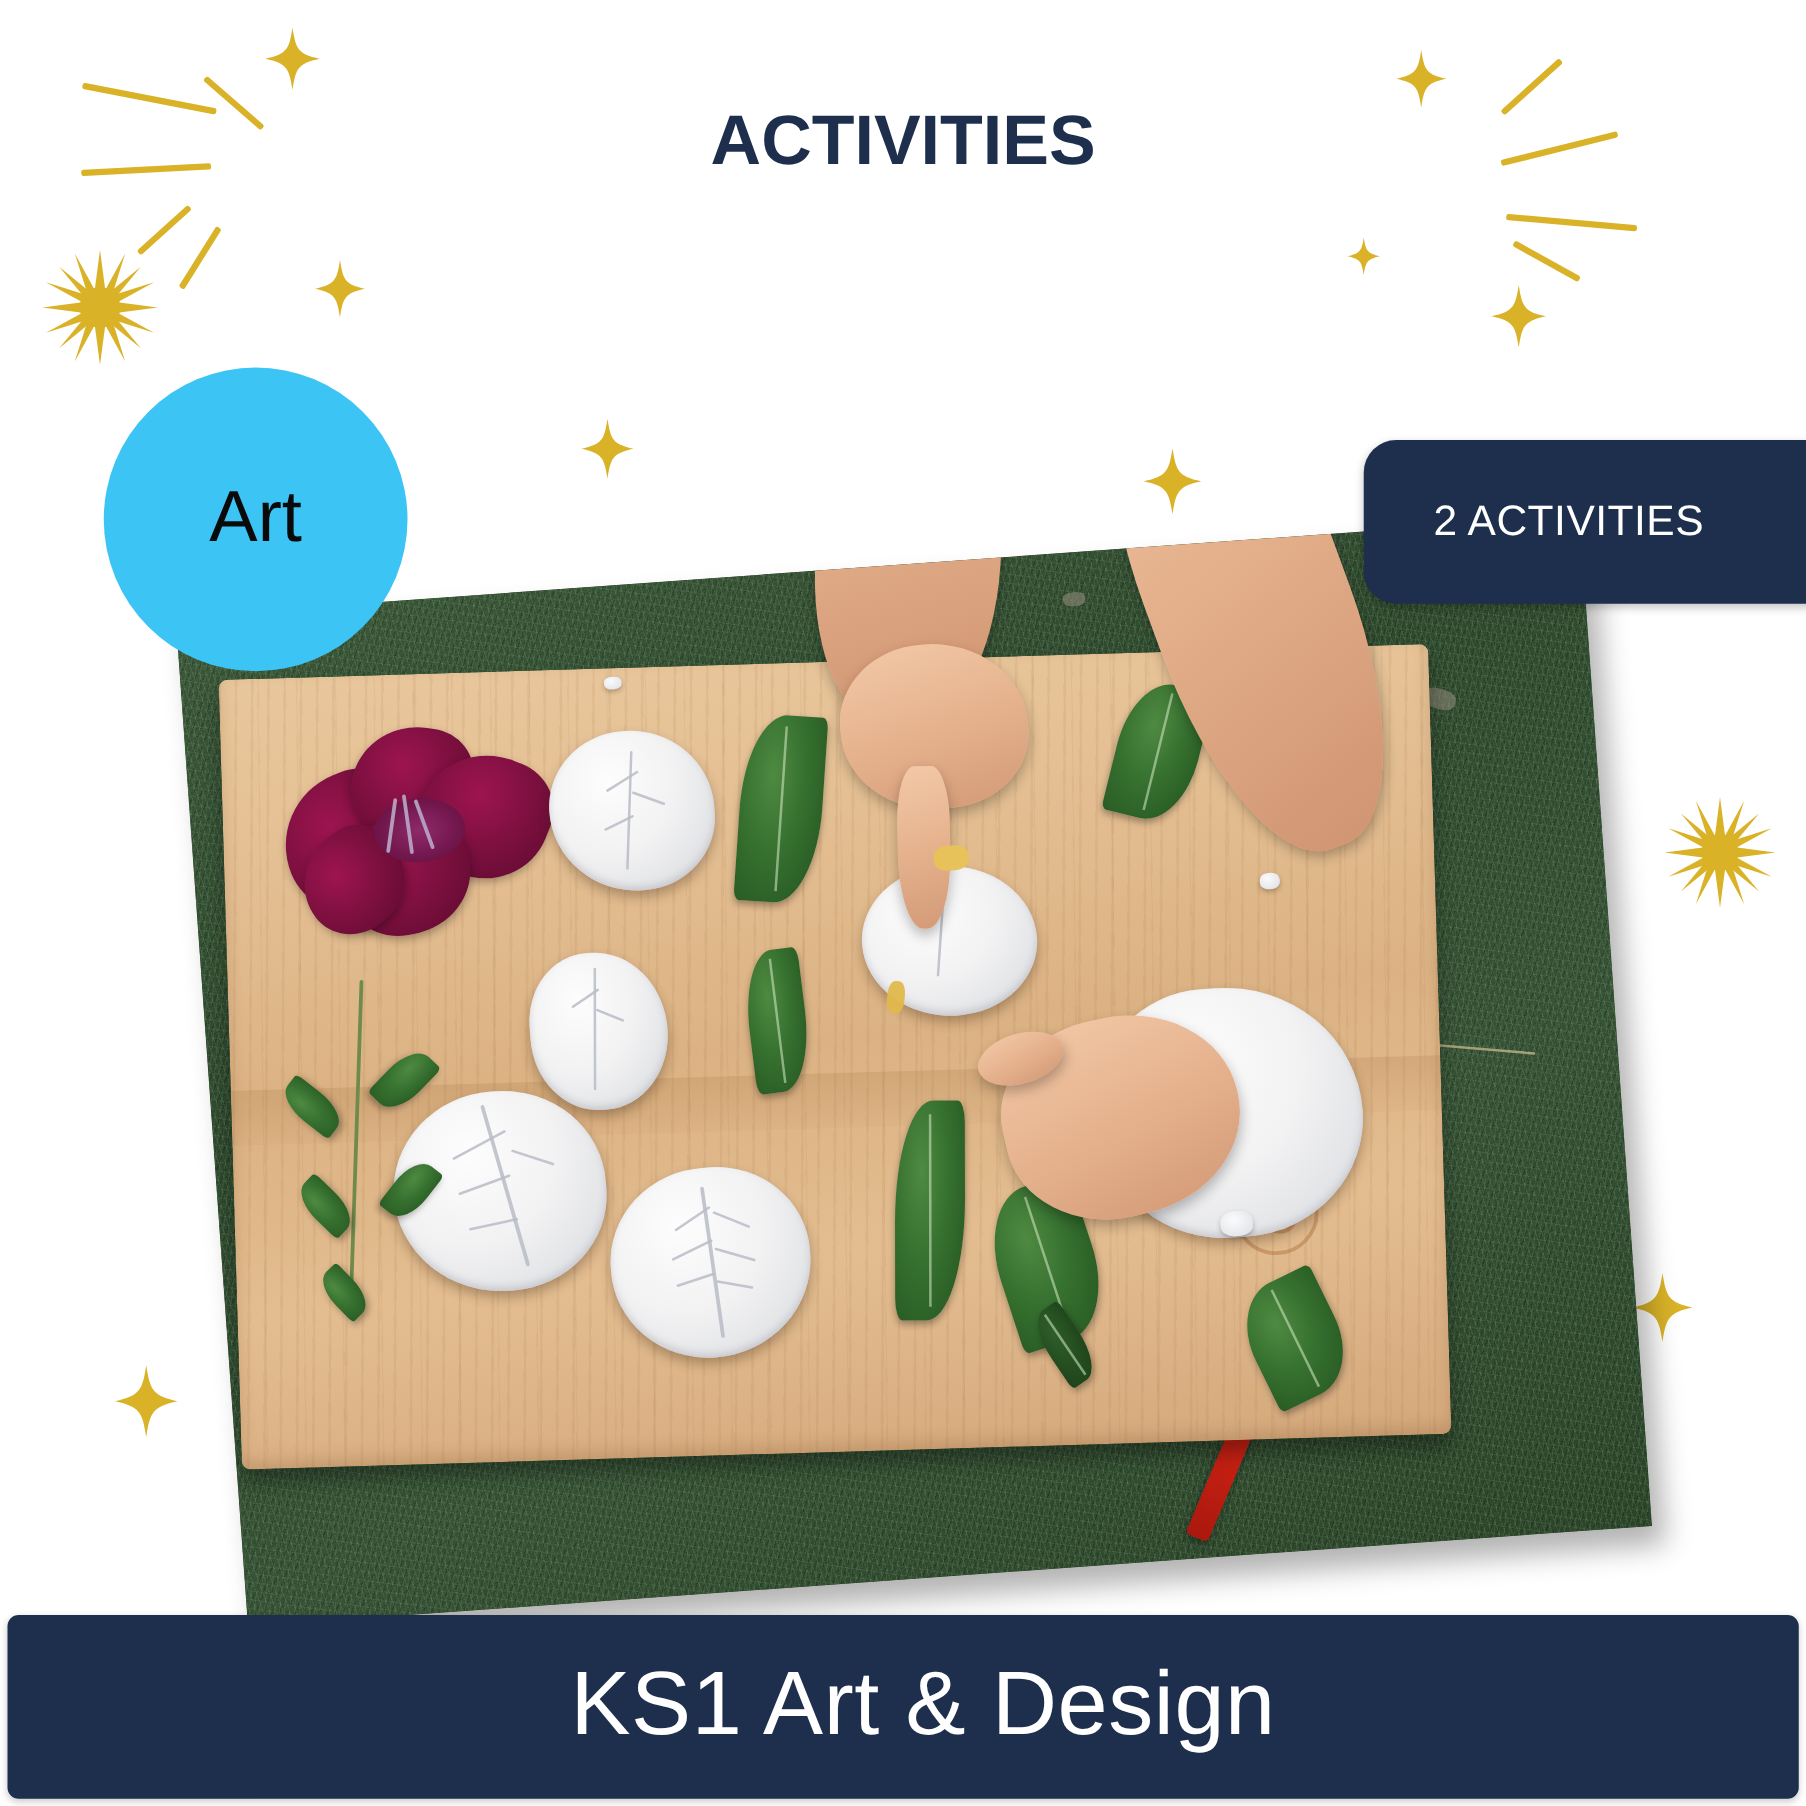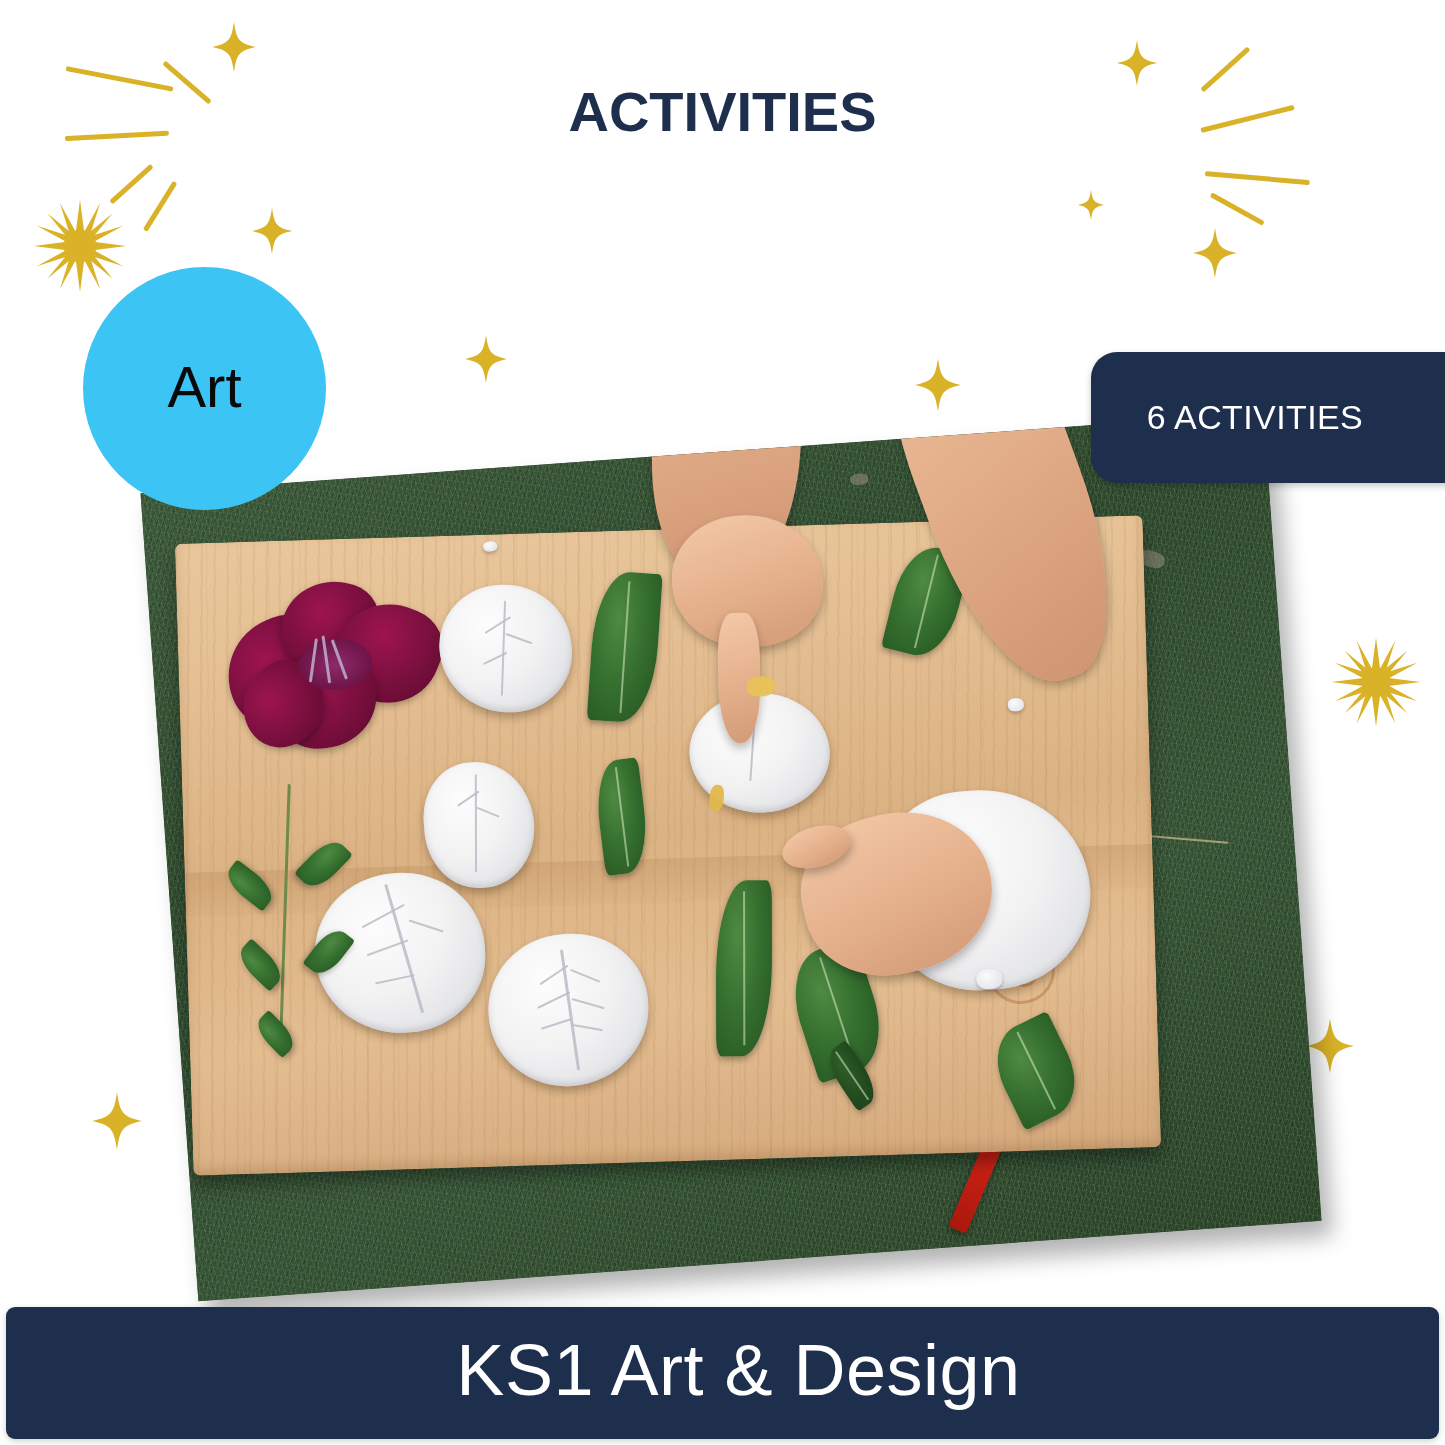--- a/index.html
+++ b/index.html
@@ -31,21 +31,21 @@
     letter-spacing:-0.5px;
   }
   .title-line2{
     font-size:56px;font-weight:bold;line-height:1.08;
     letter-spacing:0px;
   }
 
   
   .subject-circle{
     position:absolute;
-    left:83px;top:267px;width:243px;height:243px;
+    left:83px;top:294px;width:243px;height:243px;
     border-radius:50%;
     background:#3CC4F5;
     z-index:8;
     display:flex;align-items:center;justify-content:center;
   }
   .subject-label{
     font-size:58px;color:#0a0a0a;font-weight:normal;
     line-height:1;
     padding-bottom:4px;
   }
@@ -195,21 +195,21 @@
     background:radial-gradient(ellipse at 40% 35%,#fbfbfc,#dddfe4);
     box-shadow:0 2px 4px rgba(0,0,0,.25);
   }
   .debris{
     position:absolute;border-radius:40%;
     background:#8e8778;opacity:.6;
   }
 
   
   .banner{
-    position:absolute;left:6px;right:6px;bottom:6px;height:132px;
+    position:absolute;left:6px;right:6px;bottom:6px;height:147px;
     background:#1D2F4D;
     border-radius:9px;
     z-index:10;
     display:flex;align-items:center;justify-content:center;
     box-shadow:0 2px 6px rgba(0,0,0,.2);
     padding-left:32px;
   }
   .banner-text{
     color:#ffffff;font-size:72px;line-height:1;letter-spacing:.5px;
     padding-bottom:6px;
@@ -442,21 +442,21 @@
       <div class="debris" style="left:48.5%;top:41%;width:14px;height:26px;background:#e0b84c;opacity:.95;transform:rotate(10deg);"></div>
     </div>
   </div>
 
   <div class="subject-circle">
     <span class="subject-label">Art</span>
   </div>
 
   <div class="badge">
     <div class="badge-text">
-      <div>6 ACTIVITIES</div>
+      <div>2 ACTIVITIES</div>
     </div>
   </div>
 
   <div class="banner">
     <span class="banner-text">KS1 Art &amp; Design</span>
   </div>
 
 </div>
 
 </body></html>

